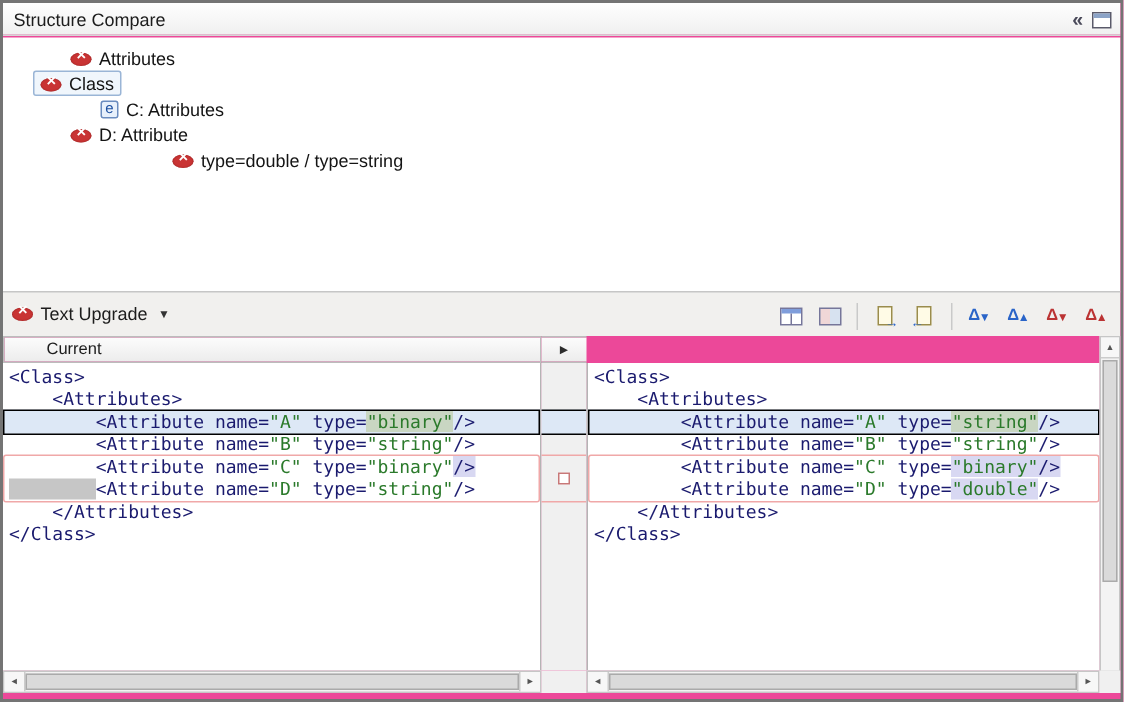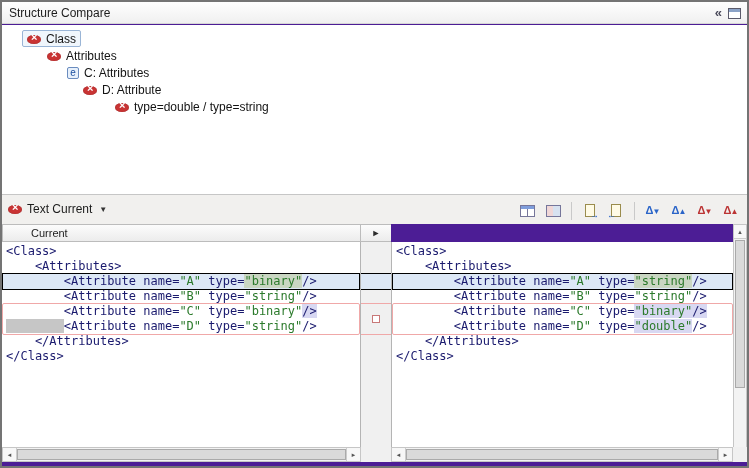--- a/index.html
+++ b/index.html
@@ -1,18 +1,18 @@
 <!DOCTYPE html>
 <html style="--selected-diff-fill: #dde8f6; --selected-diff-border: #000000; --change-box-border: #f0a8a8; --token-selected-bg: #c9d6c2; --token-incoming-bg: #d8d8f2; --token-gray-bg: #c6c6c6; --tag-text: #1a1a6e; --value-text: #2b7a2b;"><head>
 <meta charset="utf-8">
 <style>
   html,body{margin:0;padding:0;background:#ffffff;}
   .window{
     position:relative;width:749px;height:468px;box-sizing:border-box;
-    border:2px solid #747474;background:#4c1d95;
+    border:2px solid #747474;background:#ec4899;
     font-family:"Liberation Sans",sans-serif;overflow:hidden;
   }
   
   .sc-header{position:absolute;left:0;top:0;width:745px;height:22px;
     background:linear-gradient(#fefefe,#f0f0f0);border-bottom:1px solid #d6d6d6;box-sizing:border-box;}
   .sc-title{position:absolute;left:7px;top:4px;font-size:12px;color:#1c1c1c;}
   .sc-icons{position:absolute;right:6px;top:2px;display:flex;align-items:center;gap:6px;height:18px;}
   .glyph-btn{font-size:13px;font-weight:bold;color:#4a4a5a;line-height:16px;cursor:default;}
   .ic-restore{width:13px;height:11px;border:1px solid #5a5a6a;background:#fff;position:relative;box-sizing:border-box;}
   .ic-restore::before{content:"";position:absolute;left:0;top:0;right:0;height:3px;background:#8ba3c7;}
@@ -101,56 +101,56 @@
 
   <div class="sc-header">
     <div class="sc-title">Structure Compare</div>
     <div class="sc-icons">
       <span class="glyph-btn">«</span>
       <span class="ic-restore"></span>
     </div>
   </div>
 
   <div class="tree">
+      <div class="tree-row" style="padding-left: 40px;">
+        <span class="tree-sel">
+          <span class="icon-change"></span>
+          <span>Attributes</span>
+        </span>
+      </div>
       <div class="tree-row" style="padding-left: 20px;">
         <span class="tree-sel selected">
           <span class="icon-change"></span>
           <span>Class</span>
         </span>
       </div>
-      <div class="tree-row" style="padding-left: 40px;">
-        <span class="tree-sel">
-          <span class="icon-change"></span>
-          <span>Attributes</span>
-        </span>
-      </div>
       <div class="tree-row" style="padding-left: 60px;">
         <span class="tree-sel">
           <span class="icon-e">e</span>
           <span>C: Attributes</span>
         </span>
       </div>
-      <div class="tree-row" style="padding-left: 76px;">
+      <div class="tree-row" style="padding-left: 40px;">
         <span class="tree-sel">
           <span class="icon-change"></span>
           <span>D: Attribute</span>
         </span>
       </div>
       <div class="tree-row" style="padding-left: 108px;">
         <span class="tree-sel">
           <span class="icon-change"></span>
           <span>type=double / type=string</span>
         </span>
       </div>
     </div>
 
   <div class="tc-toolbar">
     <div class="tc-left">
       <span class="icon-change"></span>
-      <span>Text Current</span>
+      <span>Text Upgrade</span>
       <span class="tc-dd">▼</span>
     </div>
     <div class="tc-right">
       <span class="tb-btn">
           <span class="ic-panes"></span>
         </span>
       <span class="tb-btn">
           <span class="ic-mirror"></span>
         </span>
       <span class="tb-sep"></span>

